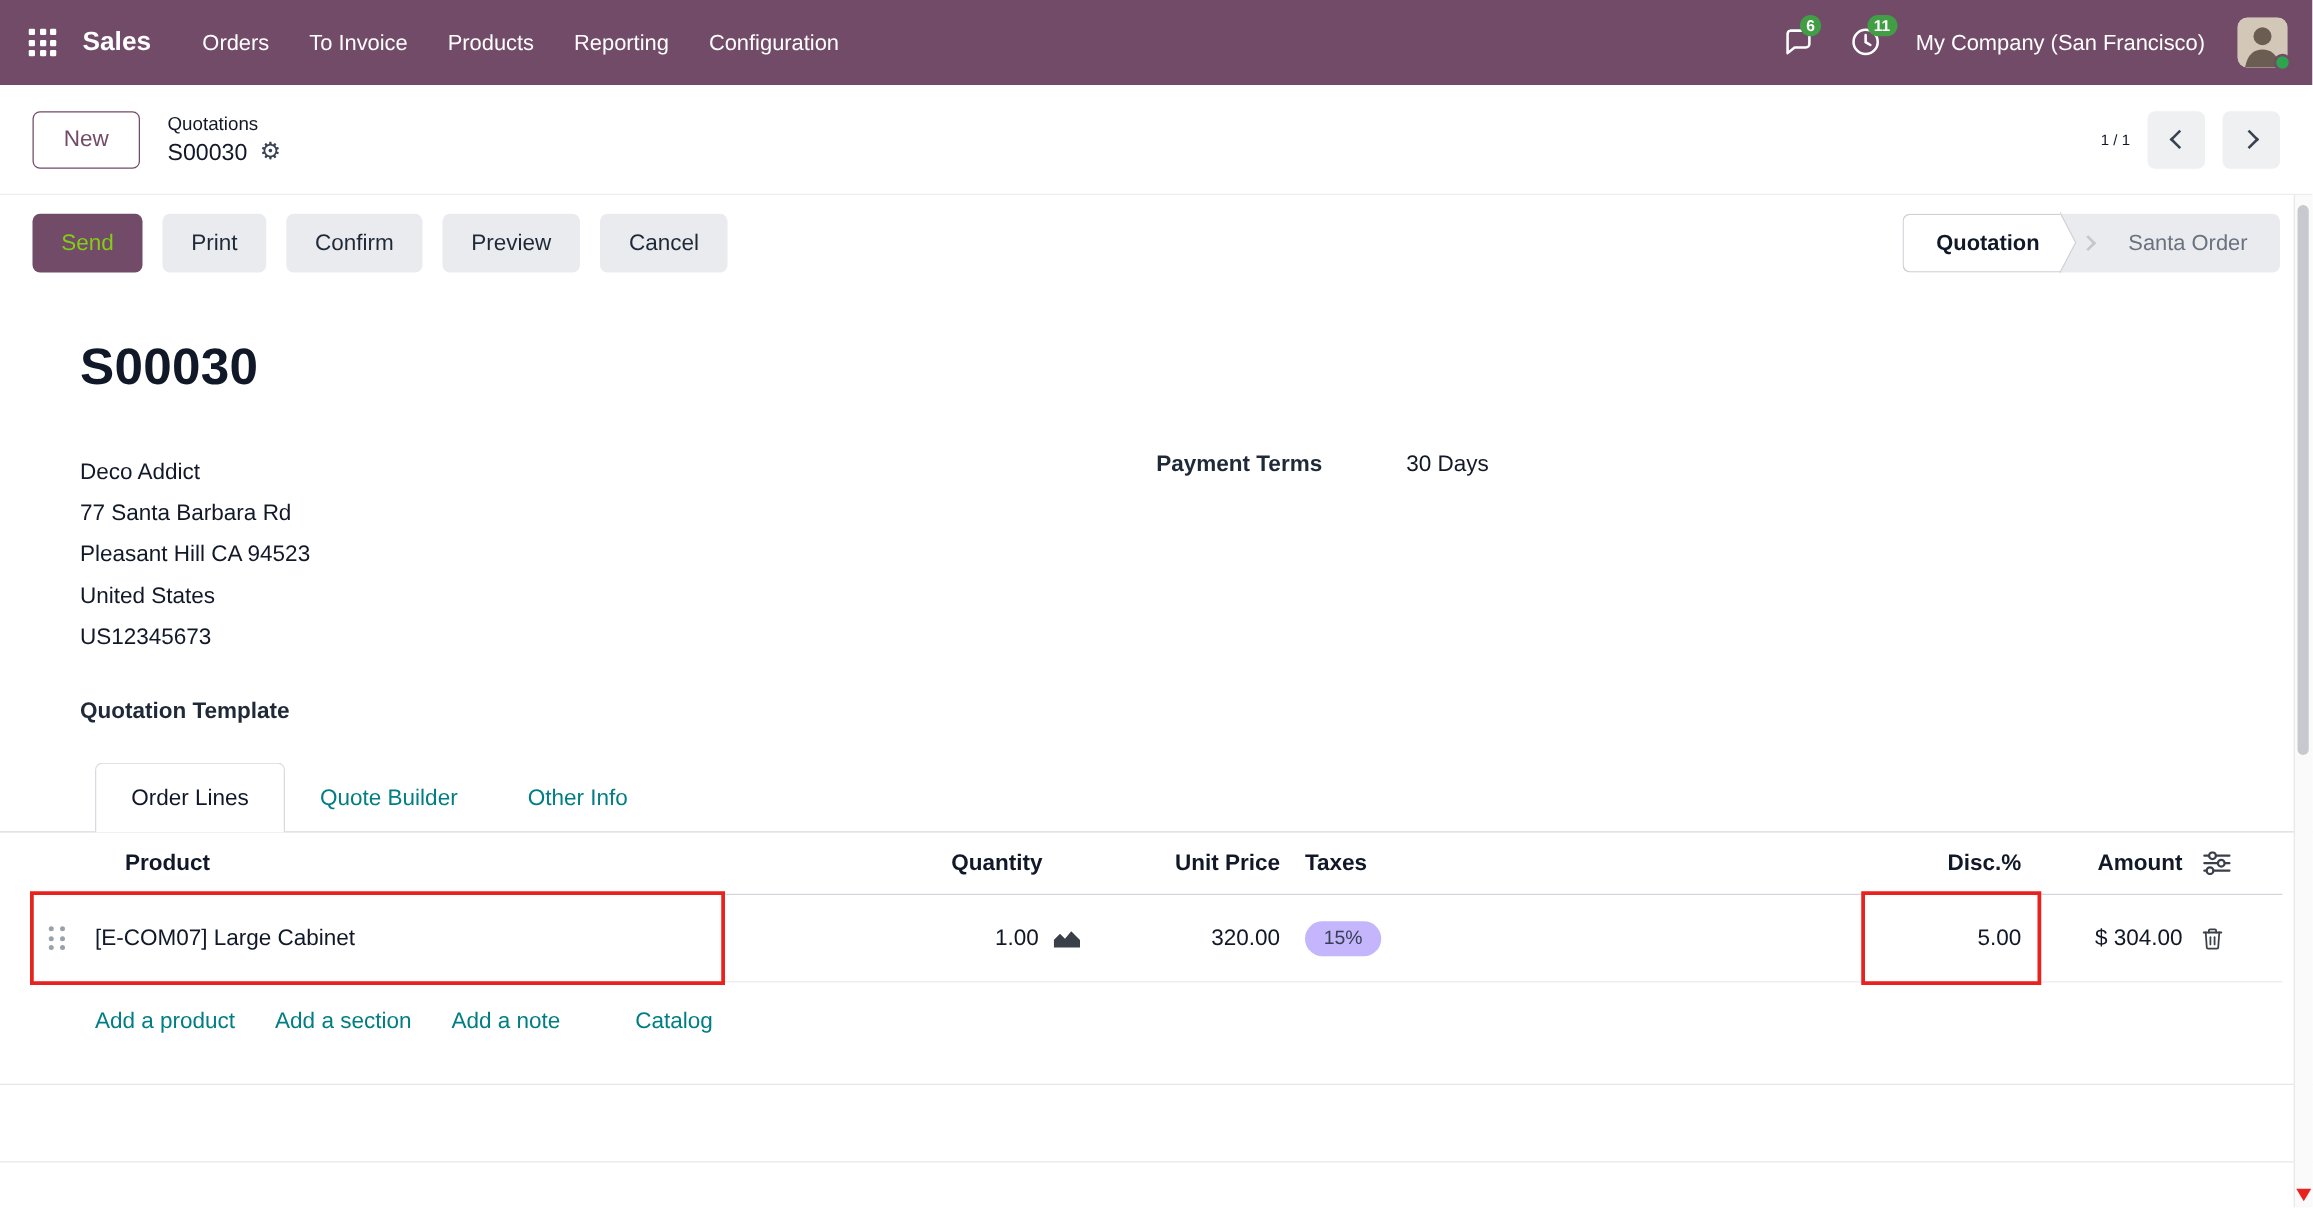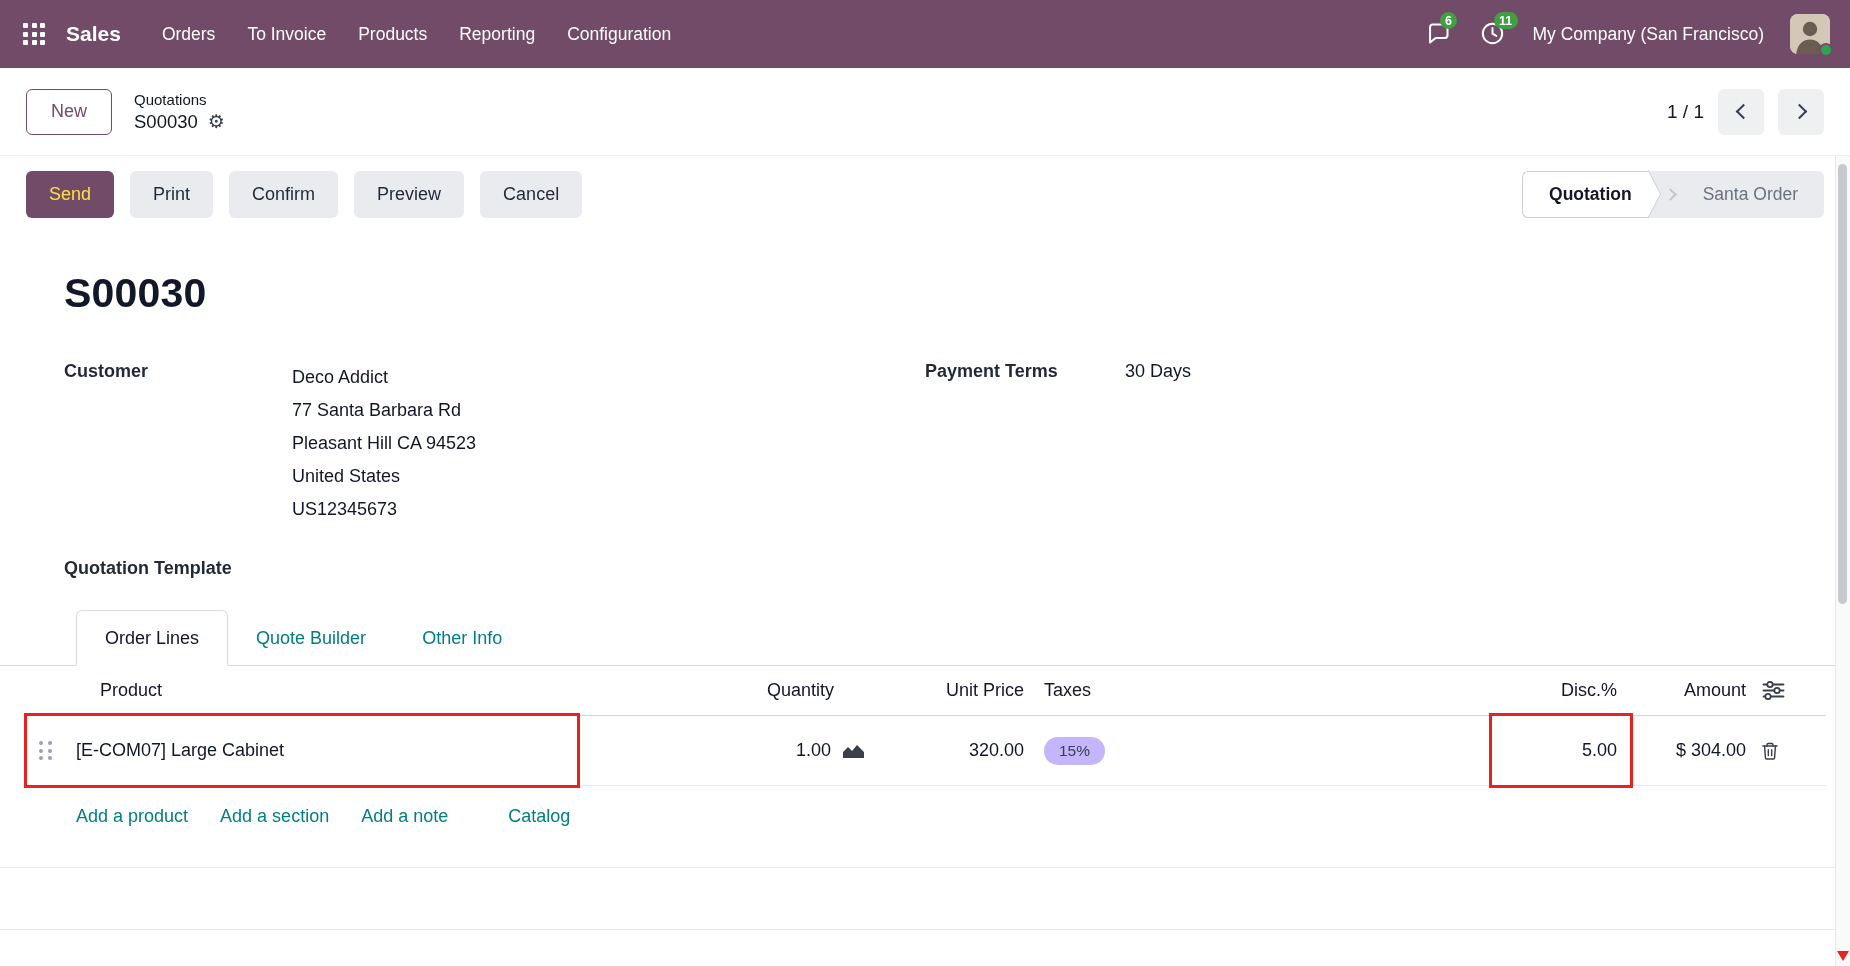--- a/index.html
+++ b/index.html
@@ -26,31 +26,31 @@
 
   
   .control-panel{ height:88px; display:flex; align-items:center; padding:12px 26px; border-bottom:1px solid #ebedf0; background:#fff; }
   .btn-new{ height:46px; padding:0 24px; background:#fff; border:1px solid var(--accent); color:var(--accent); border-radius:6px; font-size:18px; font-family:inherit; cursor:pointer; }
   .bc{ margin-left:22px; display:flex; flex-direction:column; gap:3px; }
   .bc-parent{ font-size:15px; color:#111827; cursor:pointer; }
   .bc-current-row{ display:flex; align-items:center; gap:10px; font-size:18.5px; color:#111827; }
   .gear{ font-size:19px; color:#374151; cursor:pointer; line-height:1; }
   .cp-spacer{ flex:1; }
   .pager{ display:flex; align-items:center; gap:14px; }
-  .pager-value{ font-size:19px; cursor:pointer; }
+  .pager-value{ font-size:12px; cursor:pointer; }
   .pager-btn{ width:46px; height:46px; border:none; background:#eef0f2; border-radius:6px; display:flex; align-items:center; justify-content:center; cursor:pointer; }
   .chev{ width:11px; height:11px; border-left:2.5px solid #374151; border-bottom:2.5px solid #374151; }
   .chev.left{ transform:rotate(45deg); margin-left:4px; }
   .chev.right{ transform:rotate(225deg); margin-right:4px; }
 
   
   .action-bar{ height:76px; display:flex; align-items:center; padding:0 26px; background:#fff; }
   .actions-left{ display:flex; gap:16px; }
   .btn{ height:47px; padding:0 23px; border:none; border-radius:6px; font-size:18px; font-family:inherit; cursor:pointer; white-space:nowrap; }
-  .btn-primary{ background:var(--accent); color:#fde047; }
+  .btn-primary{ background:var(--accent); color:#84cc16; }
   .btn-secondary{ background:#e9ebee; color:#1f2937; }
   .ab-spacer{ flex:1; }
   .statusbar{ display:flex; align-items:center; background:#e9ebee; border-radius:6px; height:47px; font-size:17.5px; overflow:visible; }
   .step{ padding:0 26px; color:#6a7280; display:flex; align-items:center; height:100%; cursor:pointer; white-space:nowrap; }
   .step.active{ background:#fff; color:#111827; font-weight:600; border:1px solid #cdd0d5; border-right:none; border-radius:6px 0 0 6px; position:relative; padding:0 16px 0 26px; margin-right:16px; }
   .step.active::before{ content:""; position:absolute; right:-13.5px; top:50%; transform:translateY(-50%); width:0; height:0; border-top:25px solid transparent; border-bottom:25px solid transparent; border-left:13.5px solid #cdd0d5; }
   .step.active::after{ content:""; position:absolute; right:-12px; top:50%; transform:translateY(-50%); width:0; height:0; border-top:23.5px solid transparent; border-bottom:23.5px solid transparent; border-left:12px solid #fff; }
   .step-sep{ width:9px; height:9px; border-top:2px solid #c3c7cc; border-right:2px solid #c3c7cc; transform:rotate(45deg); margin:0 2px; }
 
   
@@ -71,21 +71,21 @@
 
   
   .notebook-tabs{ margin-top:30px; padding-left:76px; display:flex; align-items:flex-end; border-bottom:1px solid #d7dade; height:57px; }
   .tab{ padding:0 28px; font-size:18px; line-height:54px; cursor:pointer; white-space:nowrap; }
   .tab.active{ background:#fff; border:1px solid #d7dade; border-bottom:1px solid #fff; margin-bottom:-1px; color:#0f172a; border-radius:6px 6px 0 0; font-weight:400; }
   .tab.inactive{ color:var(--link); }
 
   
   .olist{ margin:0 24px; font-size:18px; }
   .ol-grid{ display:grid; grid-template-columns:42px 514px 290px 160px 455px 140px 125px auto; align-items:center; }
-  .ol-header{ height:50px; border-bottom:1px solid #d3d6da; font-weight:400; color:#111827; }
+  .ol-header{ height:50px; border-bottom:1px solid #d3d6da; font-weight:700; color:#111827; }
   .h-product{ padding-left:34px; }
   .h-qty{ text-align:right; padding-right:36px; }
   .h-unit{ text-align:right; padding-right:6px; }
   .h-taxes{ padding-left:14px; }
   .h-disc{ text-align:right; padding-right:8px; }
   .h-amount{ text-align:right; padding-right:4px; }
   .h-end{ padding-left:12px; display:flex; align-items:center; cursor:pointer; }
   .ol-row{ height:70px; border-bottom:1px solid #e8ebee; }
   .c-handle{ display:flex; justify-content:center; cursor:grab; }
   .drag-dots{ display:grid; grid-template-columns:repeat(2,4px); grid-auto-rows:4px; gap:3.5px 5px; }
@@ -206,23 +206,20 @@
     <span class="step-sep"></span>
     <span class="step">Santa Order</span>
   </div>
 </div>
 
 <div class="sheet">
   <h1 class="title">S00030</h1>
 
   <div class="form-grid">
     <div class="col-left">
-      <div class="label-col">
-        <span class="o-label">Customer</span>
-      </div>
       <div class="cust-values">
         <div class="cust-name">Deco Addict</div>
         <div>77 Santa Barbara Rd</div>
         <div>Pleasant Hill CA 94523</div>
         <div>United States</div>
         <div>US12345673</div>
       </div>
     </div>
     <div class="col-right">
       <div class="f-row">

